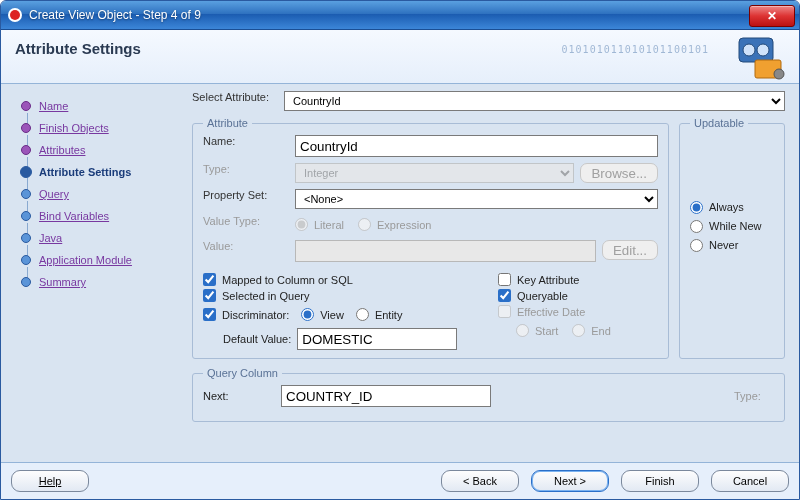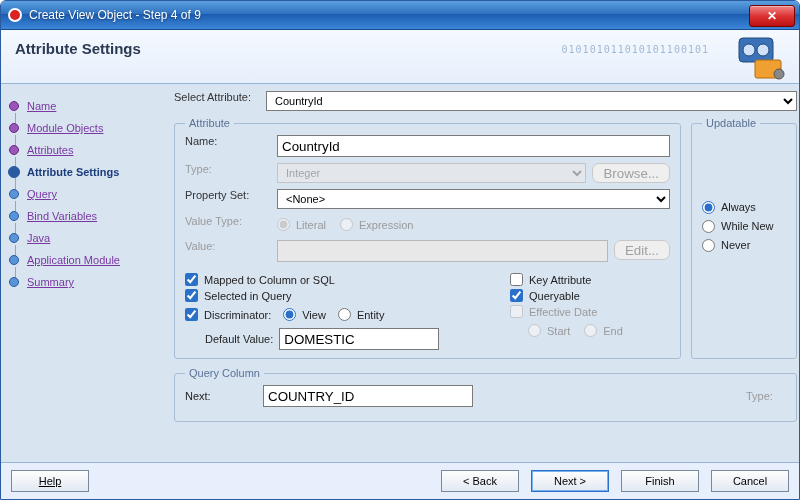--- a/index.html
+++ b/index.html
@@ -10,21 +10,21 @@
   .titlebar .title-text { flex:1; text-shadow:0 1px 2px rgba(0,0,0,0.4); }
   .close-btn { width:44px; height:20px; background:linear-gradient(to bottom,#e88 0%, #d33 50%, #b11 100%); border:1px solid #7a0000; border-radius:3px; display:flex; align-items:center; justify-content:center; margin:2px 2px 0 0; color:#fff; font-weight:bold; box-shadow:inset 0 1px 0 rgba(255,255,255,0.4);}
   .close-btn span { font-size:12px; }
   
   .header-band { height:54px; background:linear-gradient(to bottom,#f5f9ff 0%, #e6effb 100%); border-bottom:1px solid #94b4d8; position:relative; padding:10px 14px 0 14px; box-sizing:border-box;}
   .header-band h1 { margin:0; font-size:15px; font-weight:bold; color:#2a3a52; }
   .header-art { position:absolute; right:8px; top:4px; width:80px; height:46px; }
   .header-art svg { display:block; }
   .header-digits { position:absolute; right:90px; top:14px; color:#6c8fba; letter-spacing:1px; font-size:10px; font-family:monospace; opacity:0.6;}
   
-  .body-area { position:absolute; top:82px; bottom:36px; left:0; right:0; display:flex; padding:8px 2px; box-sizing:border-box; gap:17px;}
+  .body-area { position:absolute; top:82px; bottom:36px; left:0; right:0; display:flex; padding:8px 14px; box-sizing:border-box; gap:23px;}
   
   .steps { width:150px; padding:4px 2px; }
   .step-row { display:flex; align-items:center; height:22px; gap:4px; }
   .step-dot { width:18px; display:flex; justify-content:center; position:relative;}
   .step-dot::before { content:""; width:8px; height:8px; border-radius:50%; background:#5a94d8; border:1px solid #2a5aa0; display:block;}
   .step-dot.past::before { background:#9b55b9; border-color:#6a2c88;}
   .step-dot.current::before { background:#2a5aa0; width:10px; height:10px;}
   .step-link { color:#7838a0; text-decoration:underline; cursor:pointer;}
   .step-link.current { color:#1a3c7a; font-weight:bold; text-decoration:none; }
   .step-line { position:absolute; left:10px; top:12px; width:1px; height:12px; background:#89a9d0;}
@@ -62,21 +62,21 @@
   
   .default-val-row { display:flex; align-items:center; gap:6px; margin:4px 0 0 20px;}
   
   .query-col-body .qrow { display:flex; align-items:center; gap:8px; margin-bottom:6px;}
   .qlabel { width:70px; }
   .qlabel.disabled { color:#9a9a9a;}
   textarea.expr { width:100%; height:34px; border:1px solid #7a7a7a; resize:none; font:inherit; box-sizing:border-box; padding:2px 4px;}
   
   .footer { position:absolute; bottom:0; left:0; right:0; height:36px; background:#e6effb; border-top:1px solid #94b4d8; display:flex; align-items:center; padding:0 10px; gap:12px;}
   .footer .spacer { flex:1; }
-  .win-btn { min-width:78px; height:22px; border:1px solid #7a889c; background:linear-gradient(to bottom,#fdfdfd,#e2e9f3); border-radius:0; font:inherit; cursor:pointer; display:flex; align-items:center; justify-content:center; gap:4px;}
+  .win-btn { min-width:78px; height:22px; border:1px solid #7a889c; background:linear-gradient(to bottom,#fdfdfd,#e2e9f3); border-radius:9px; font:inherit; cursor:pointer; display:flex; align-items:center; justify-content:center; gap:4px;}
   .win-btn.default { border:1px solid #2a6fc8; box-shadow:0 0 0 1px #7ab2f0 inset; }
   .under { text-decoration:underline; }
   
   input[type=radio], input[type=checkbox] { margin:0 2px 0 0; vertical-align:middle; accent-color:#2a6fc8;}
 </style>
 </head>
 <body>
 
 <div class="window">
 
@@ -112,21 +112,21 @@
       <div class="step-row">
           <span class="step-dot past">
             <span class="step-line"></span>
           </span>
           <span class="step-link">Name</span>
         </div>
       <div class="step-row">
           <span class="step-dot past">
             <span class="step-line"></span>
           </span>
-          <span class="step-link">Module Objects</span>
+          <span class="step-link">Finish Objects</span>
         </div>
       <div class="step-row">
           <span class="step-dot past">
             <span class="step-line"></span>
           </span>
           <span class="step-link">Attributes</span>
         </div>
       <div class="step-row">
           <span class="step-dot current">
             <span class="step-line"></span>

